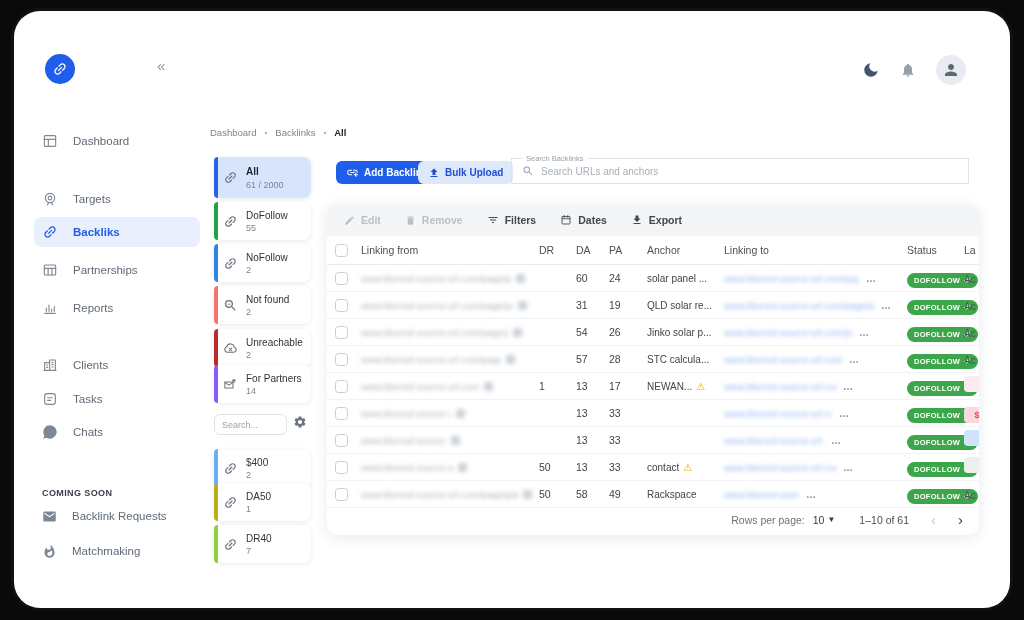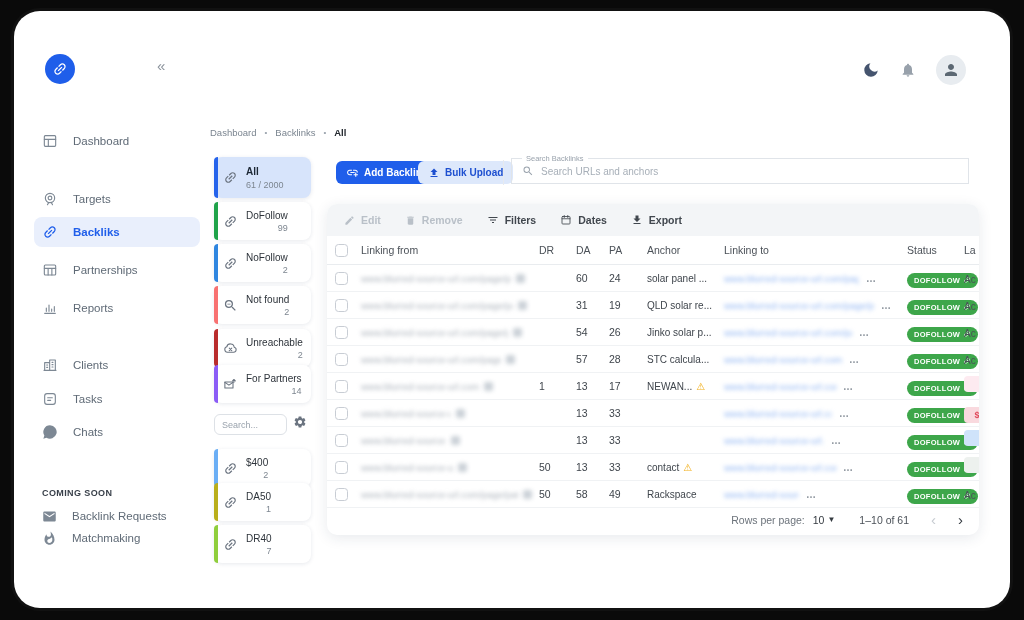--- a/index.html
+++ b/index.html
@@ -23,21 +23,21 @@
   
   .crumbs { position:absolute; left:196px; top:116px; display:flex; align-items:center; gap:8px; font-size:9.5px; color:#7b8590; }
   .crumbs .sep { font-size:8px; color:#9aa3ad; }
   .crumbs .last { color:#23282e; font-weight:bold; }
 
   
   .fcard { position:absolute; left:200px; width:97px; background:#fff; border-radius:8px; box-shadow:0 1px 4px rgba(20,40,80,.10); display:flex; align-items:center; gap:8px; padding-left:9px; cursor:pointer; }
   .fcard .bar { position:absolute; left:0; top:0; bottom:0; width:4px; border-radius:8px 0 0 8px; }
   .fcard .ic { color:#6b7480; flex:0 0 auto; }
   .fcard .tt { font-size:10px; color:#2d333a; line-height:1.45; }
-  .fcard .ct { font-size:9px; color:#7d8690;text-align:right; }
+  .fcard .ct { font-size:9px; color:#7d8690; }
   .fcard.sel { background:#d7e4fb; }
   .fcard.sel .tt { font-weight:bold; color:#1d2835; }
   .fsearch { position:absolute; left:200px; top:403px; width:73px; height:21px; border:1px solid #dde1e6; border-radius:6px; font-size:9px; color:#9aa3ad; padding:0 7px; display:flex; align-items:center; background:#fff; }
   .fgear { position:absolute; left:279px; top:404px; color:#6b7480; cursor:pointer; }
 
   
   .btn-add { position:absolute; left:322px; top:150px; height:23px; padding:0 10px; background:#1f5eea; color:#fff; border:none; border-radius:6px; font-size:10px; font-weight:bold; display:flex; align-items:center; gap:5px; cursor:pointer; font-family:inherit; }
   .btn-bulk { position:absolute; left:404px; top:150px; height:23px; padding:0 10px; background:#dde8fb; color:#1d4fd0; border:none; border-radius:6px; font-size:10px; font-weight:bold; display:flex; align-items:center; gap:5px; cursor:pointer; font-family:inherit; }
   .vdiv { position:absolute; left:489px; top:149px; width:1px; height:25px; background:#e7eaee; }
   .bl-search { position:absolute; left:497px; top:147px; width:458px; height:26px; border:1px solid #e0e4e9; border-radius:0; display:flex; align-items:center; gap:7px; padding:0 10px; color:#9aa3ad; }
@@ -182,21 +182,21 @@
         <span>Chats</span>
       </div>
       <div class="sb-item" style="top: 490px;">
         <span class="ic">
           <svg viewBox="0 0 24 24" width="15" height="15" fill="currentColor">
             <path d="M20 4H4c-1.1 0-2 .9-2 2v12c0 1.1.9 2 2 2h16c1.1 0 2-.9 2-2V6c0-1.1-.9-2-2-2zm0 4l-8 5-8-5V6l8 5 8-5v2z"></path>
           </svg>
         </span>
         <span>Backlink Requests</span>
       </div>
-      <div class="sb-item" style="top: 512px;">
+      <div class="sb-item" style="top: 525px;">
         <span class="ic">
           <svg viewBox="0 0 24 24" width="15" height="15" fill="currentColor">
             <path d="M13.5.67s.74 2.65.74 4.8c0 2.06-1.35 3.73-3.41 3.73-2.07 0-3.63-1.67-3.63-3.73l.03-.36C5.21 7.51 4 10.62 4 14c0 4.42 3.58 8 8 8s8-3.58 8-8C20 8.61 17.41 3.8 13.5.67zM11.71 19c-1.78 0-3.22-1.4-3.22-3.14 0-1.62 1.05-2.76 2.81-3.12 1.77-.36 3.6-1.21 4.62-2.58.39 1.29.59 2.65.59 4.04 0 2.65-2.15 4.8-4.8 4.8z"></path>
           </svg>
         </span>
         <span>Matchmaking</span>
       </div>
     </div>
   <div class="coming-soon">COMING SOON</div>
 
@@ -227,21 +227,21 @@
         <span class="bar" style="background:#1fa34a"></span>
         <span class="ic">
           <svg viewBox="0 0 24 24" width="15" height="15" fill="currentColor">
             <g transform="rotate(-45 12 12)">
               <path d="M3.9 12c0-1.71 1.39-3.1 3.1-3.1h4V7H7c-2.76 0-5 2.24-5 5s2.24 5 5 5h4v-1.9H7c-1.71 0-3.1-1.39-3.1-3.1zM8 13h8v-2H8v2zm9-6h-4v1.9h4c1.71 0 3.1 1.39 3.1 3.1s-1.39 3.1-3.1 3.1h-4V17h4c2.76 0 5-2.24 5-5s-2.24-5-5-5z"></path>
             </g>
           </svg>
         </span>
         <span>
           <div class="tt">DoFollow</div>
-          <div class="ct">99</div>
+          <div class="ct">55</div>
         </span>
       </div>
       <div class="fcard" style="top: 233px; height: 38px;">
         <span class="bar" style="background:#2f86e0"></span>
         <span class="ic">
           <svg viewBox="0 0 24 24" width="15" height="15" fill="currentColor">
             <g transform="rotate(-45 12 12)">
               <path d="M3.9 12c0-1.71 1.39-3.1 3.1-3.1h4V7H7c-2.76 0-5 2.24-5 5s2.24 5 5 5h4v-1.9H7c-1.71 0-3.1-1.39-3.1-3.1zM8 13h8v-2H8v2zm9-6h-4v1.9h4c1.71 0 3.1 1.39 3.1 3.1s-1.39 3.1-3.1 3.1h-4V17h4c2.76 0 5-2.24 5-5s-2.24-5-5-5z"></path>
             </g>
           </svg>

